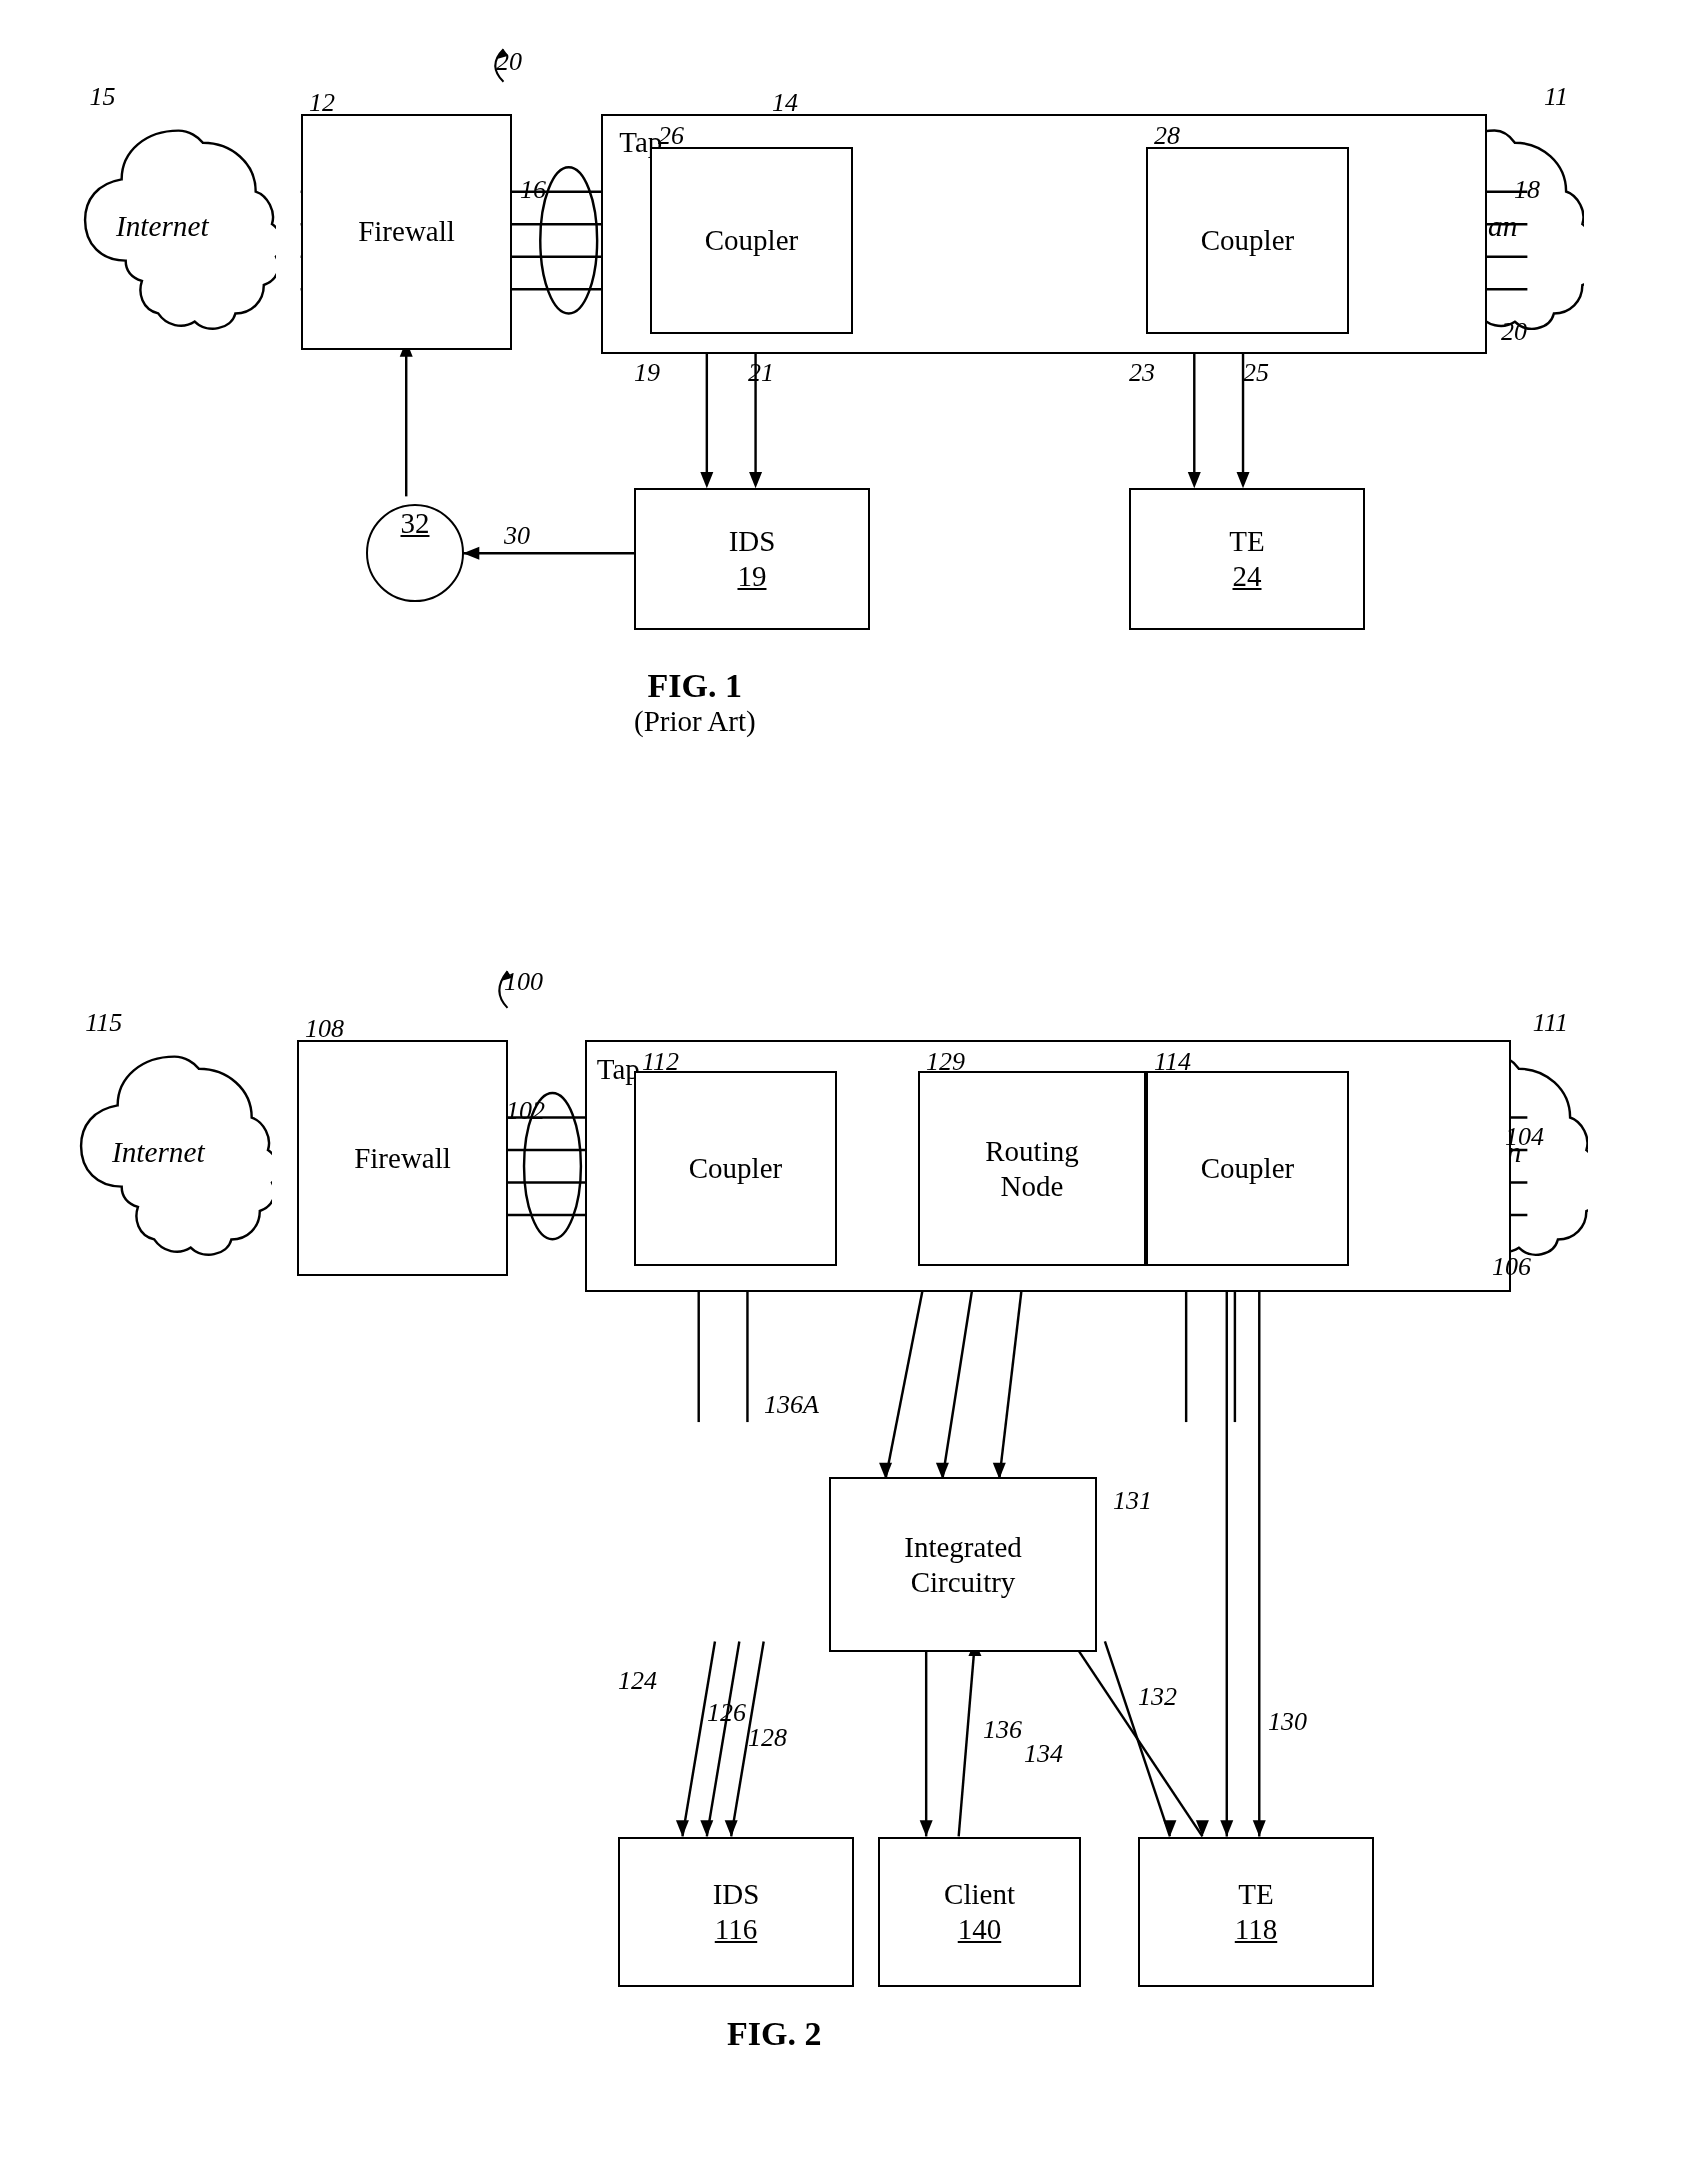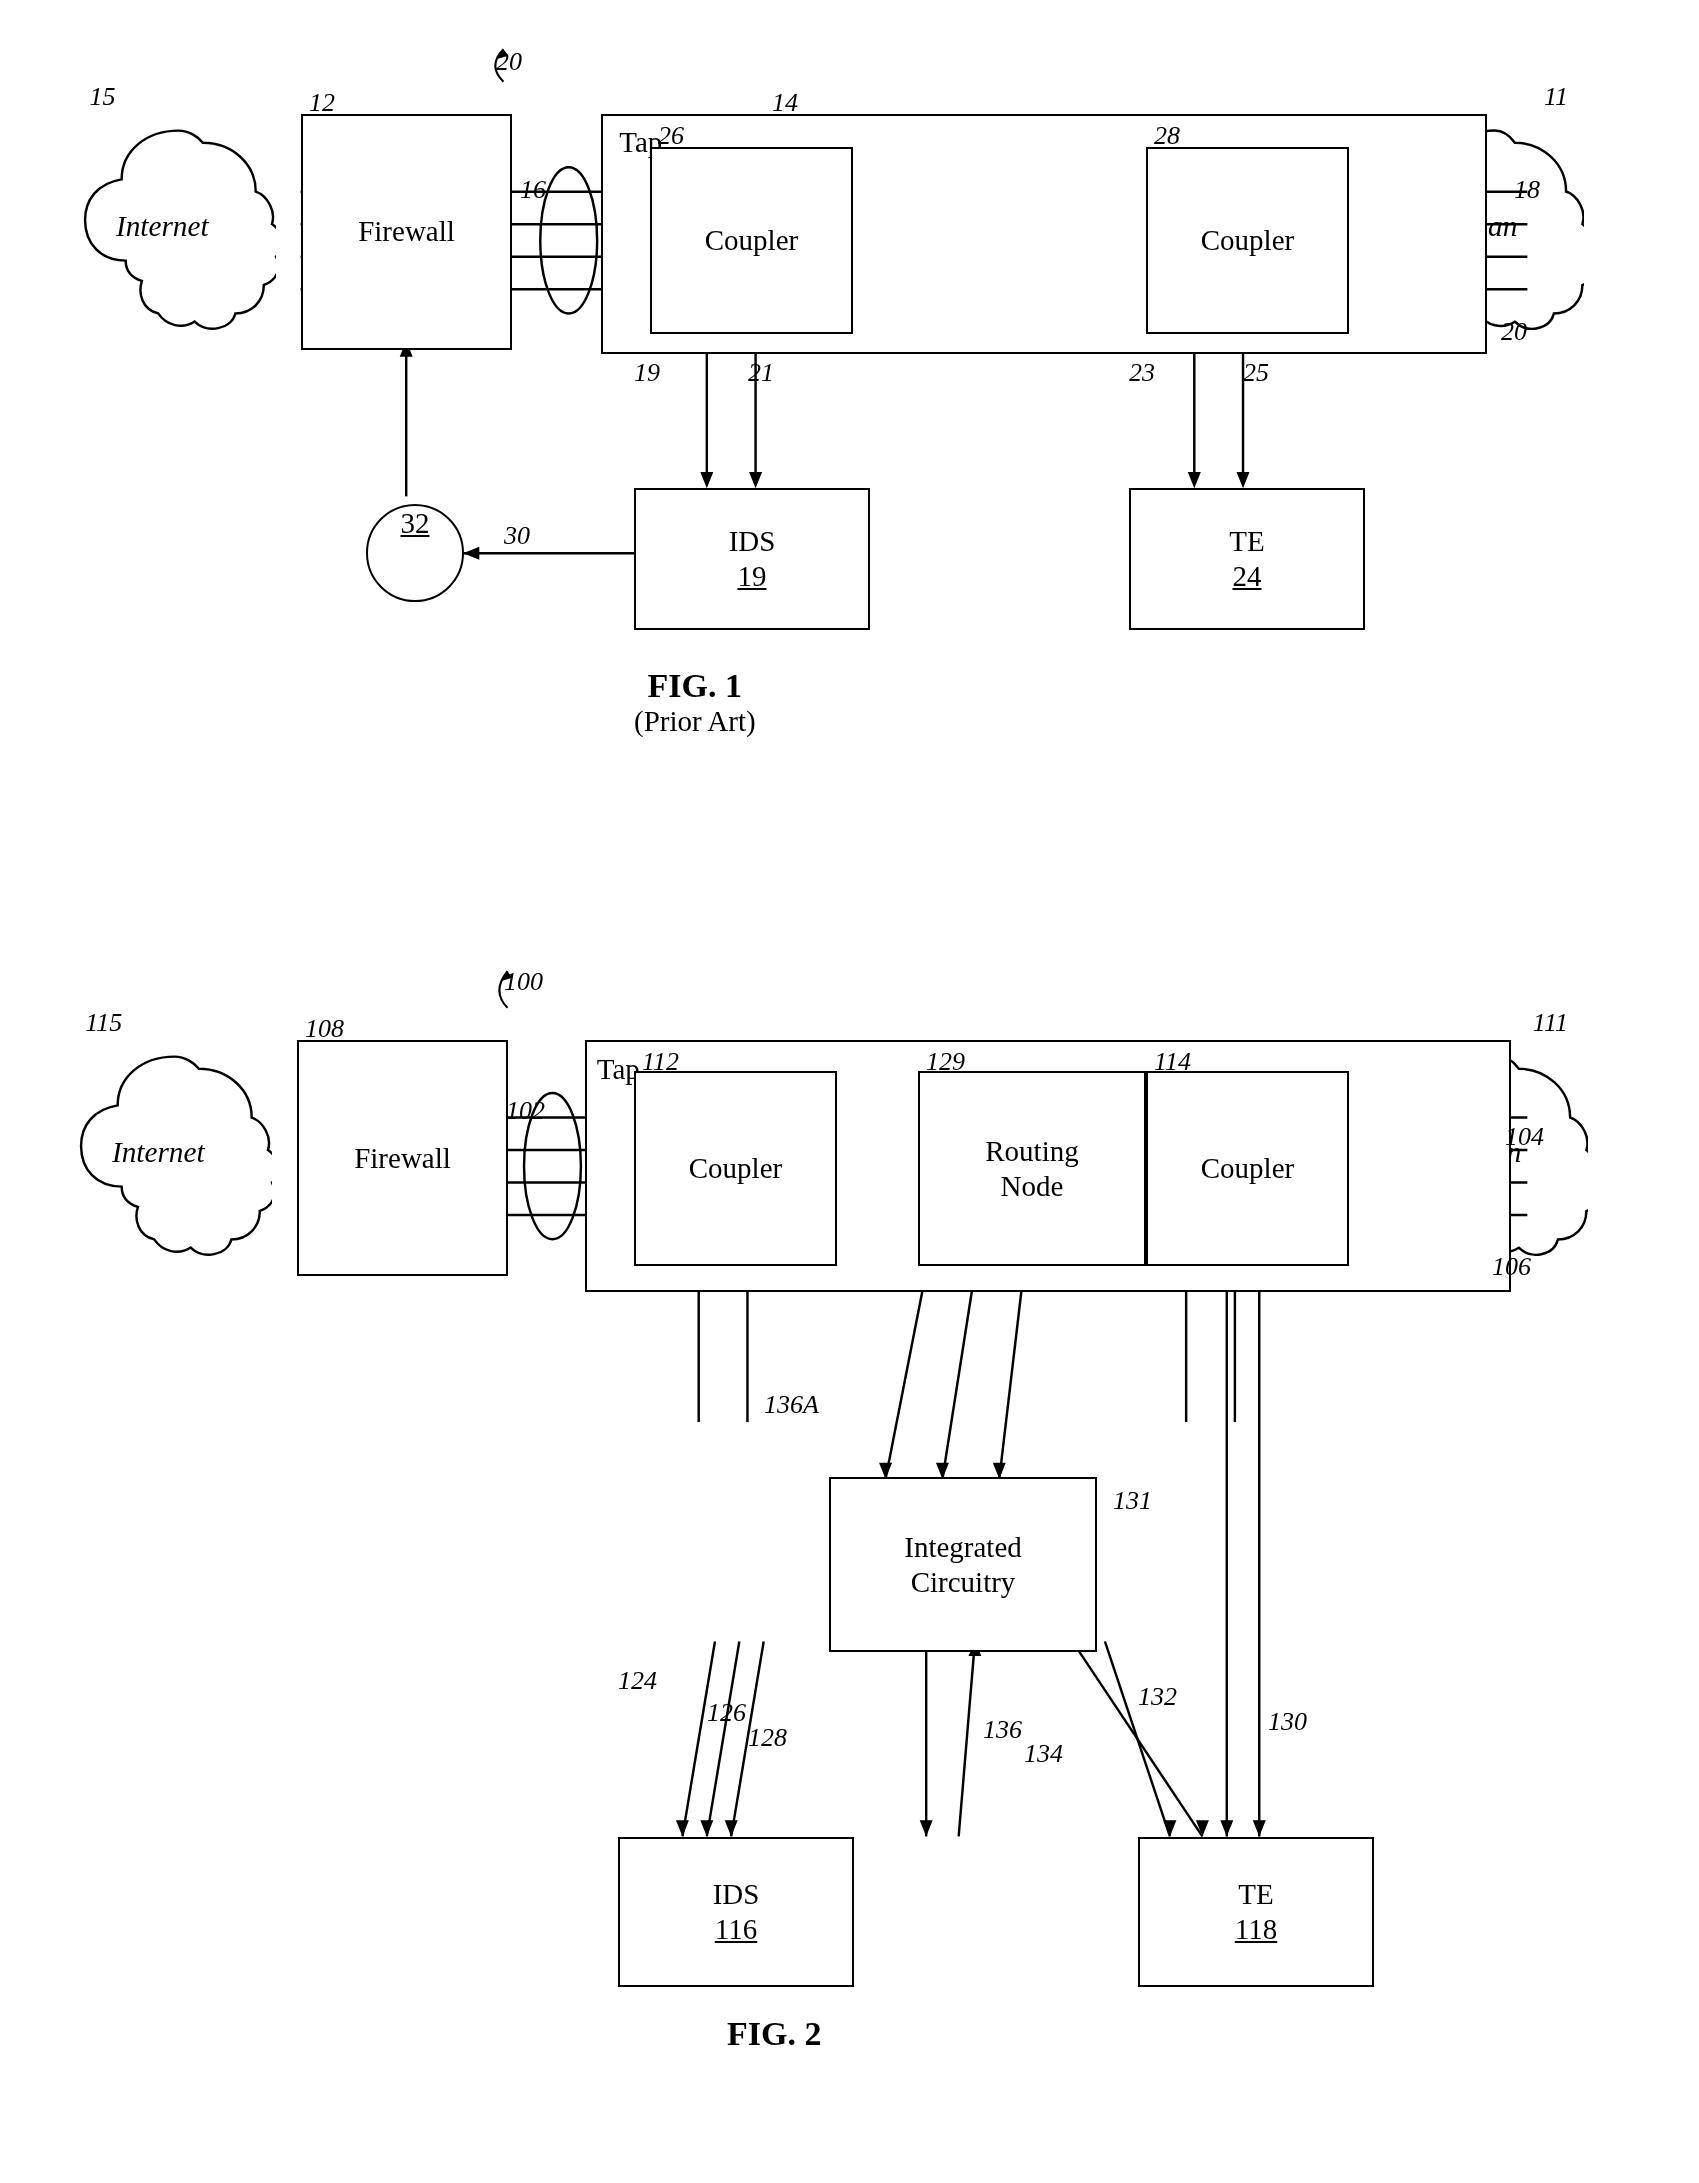--- a/index.html
+++ b/index.html
@@ -334,20 +334,26 @@
 
     <div class="label" style="top:748px; left:1203px;">130</div>
 
     <div class="diagram-box" style="top:878px; left:553px; width:236px; height:150px;">
       <div style="text-align:center;">
         <div class="box-label">IDS</div>
         <div class="box-label underline">116</div>
       </div>
     </div>
 
+    <div class="diagram-box" style="top:878px; left:813px; width:203px; height:150px;">
+      <div style="text-align:center;">
+        <div class="box-label">Client</div>
+        <div class="box-label underline">140</div>
+      </div>
+    </div>
 
     <div class="diagram-box" style="top:878px; left:1073px; width:236px; height:150px;">
       <div style="text-align:center;">
         <div class="box-label">TE</div>
         <div class="box-label underline">118</div>
       </div>
     </div>
 
     <div style="position:absolute; top:1056px; left:634px; text-align:left;margin-left:28px;">
       <div class="fig-num" style="font-size:34px; font-weight:bold;">FIG. 2</div>

